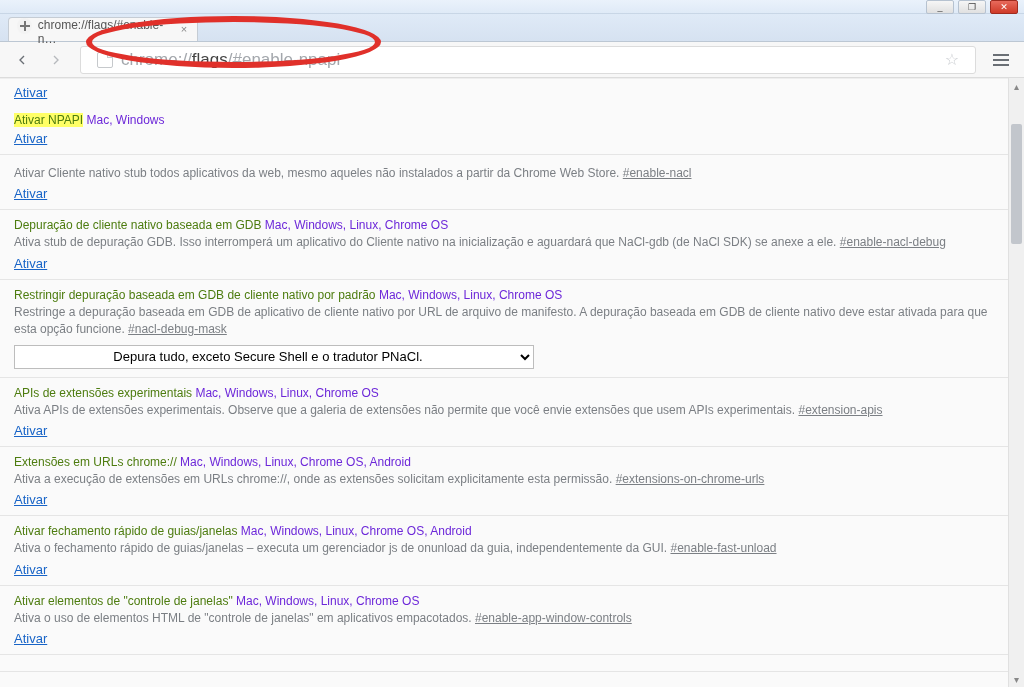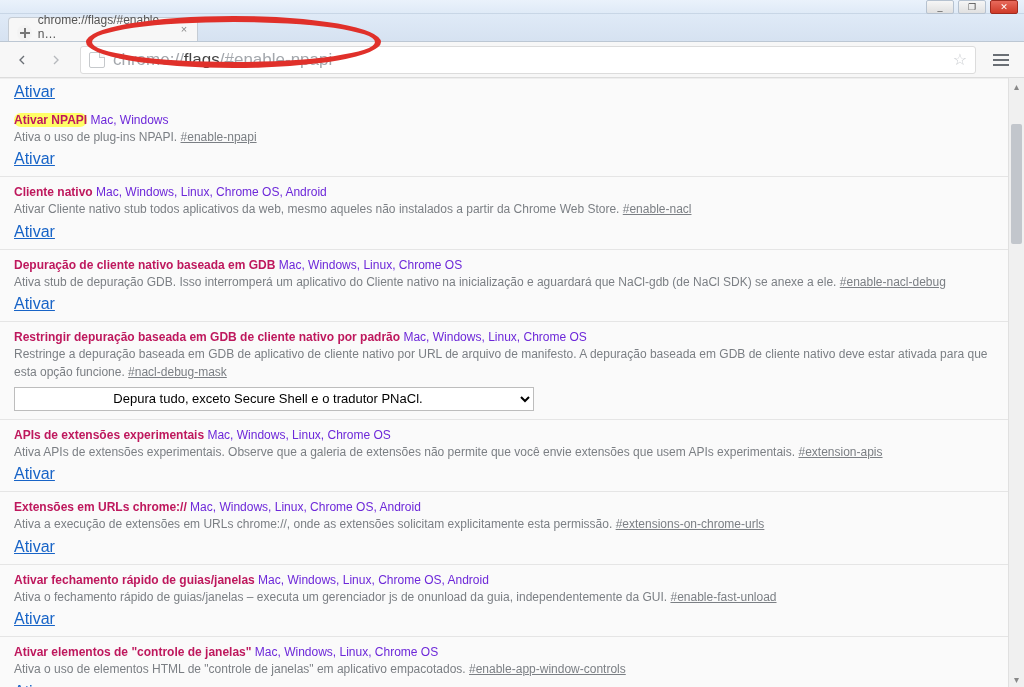--- a/index.html
+++ b/index.html
@@ -44,21 +44,21 @@
       border-bottom: 1px solid #bcc7d3;
     }
     .tab {
       position: relative;
       height: 24px;
       background: #f7f7f7;
       border: 1px solid #c5ccd4;
       border-bottom: none;
       border-radius: 4px 4px 0 0;
       display: flex;
-      align-items: flex-end;
+      align-items: flex-start;
       padding: 0 26px 0 8px;
       font-size: 12px;
       color: #555;
       max-width: 190px;
     }
     .tab .favicon {
       width: 16px; height: 16px;
       background: #f3f3f3;
       border-radius: 50%;
       margin-right: 6px;
@@ -94,21 +94,21 @@
     .nav-btn svg { width: 16px; height: 16px; }
     .nav-btn.disabled { color: #b6b9bd; cursor: default; }
     .omnibox {
       flex: 1;
       height: 28px;
       background: #fff;
       border: 1px solid #dcdcdc;
       border-radius: 3px;
       display: flex;
       align-items: center;
-      padding: 0 8px;
+      padding: 0 16px;
       margin: 0 4px;
     }
     .omnibox .page-icon {
       width: 16px; height: 16px;
       border: 1px solid #c6c9cc;
       border-radius: 2px;
       margin-right: 8px;
       position: relative;
       background: #fff;
     }
@@ -183,32 +183,32 @@
     }
     .scroll-track { position:absolute; top:16px; bottom:16px; left:0; right:0; }
     .scroll-thumb { position:absolute; left:2px; right:2px; top:30px; height:120px; background:#c2c6cc; border-radius:2px; }
 
     .flag-item {
       padding: 8px 14px 8px 14px;
       border-bottom: 1px solid #e5e5e5;
       font-size: 12px;
       color: #555;
     }
-    .flag-title { font-weight: bold; color: #be185d; display:inline;border-radius:7px; }
+    .flag-title { font-weight: normal; color: #4d7c0f; display:inline; }
     .flag-title.highlight { background: #ffff66; }
     .flag-plat { color: #6d28d9; font-weight: normal; }
     .flag-desc { color: #7b7f84; margin-top: 2px; line-height: 1.45; }
     .flag-desc a, .flag-hash { color: #7b7f84; text-decoration: underline; cursor:pointer; }
     .flag-action {
       display: inline-block;
       margin-top: 4px;
       color: #1864c7;
       text-decoration: underline;
       cursor: pointer;
-      font-size: 16px;
+      font-size: 13px;
     }
     .top-trail {
       padding: 4px 14px 4px 14px;
     }
     .top-trail .flag-action { margin-top: 0; }
 
     select.debug-select {
       margin-top: 6px;
       width: 520px;
       height: 24px;
@@ -263,28 +263,28 @@
 
 <div class="ann-oval ann1"></div>
 <div class="ann-oval ann2"></div>
 <div class="watermark">www.blogdainformatica.com.br</div>
 
 <div class="content-wrap">
   <div class="top-trail">
     <a class="flag-action">Ativar</a>
   </div>
   <div id="flags-container">
-      <div class="flag-item"><div><span class="flag-title highlight">Ativar NPAPI</span><span class="flag-plat"> Mac, Windows</span></div><div class="flag-desc"><span>Ativa o uso de plug-ins NPAPI. </span><a class="flag-hash">#enable-npapi</a></div><a class="flag-action">Ativar</a></div>
-      <div class="flag-item"><div><span class="flag-title">Cliente nativo</span><span class="flag-plat"> Mac, Windows, Linux, Chrome OS, Android</span></div><div class="flag-desc"><span>Ativar Cliente nativo stub todos aplicativos da web, mesmo aqueles não instalados a partir da Chrome Web Store. </span><a class="flag-hash">#enable-nacl</a></div><a class="flag-action">Ativar</a></div>
+      <div class="flag-item"><div><span class="flag-title highlight">Ativar NPAPI</span><span class="flag-plat"> Mac, Windows</span></div><a class="flag-action">Ativar</a></div>
+      <div class="flag-item"><div class="flag-desc"><span>Ativar Cliente nativo stub todos aplicativos da web, mesmo aqueles não instalados a partir da Chrome Web Store. </span><a class="flag-hash">#enable-nacl</a></div><a class="flag-action">Ativar</a></div>
       <div class="flag-item"><div><span class="flag-title">Depuração de cliente nativo baseada em GDB</span><span class="flag-plat"> Mac, Windows, Linux, Chrome OS</span></div><div class="flag-desc"><span>Ativa stub de depuração GDB. Isso interromperá um aplicativo do Cliente nativo na inicialização e aguardará que NaCl-gdb (de NaCl SDK) se anexe a ele. </span><a class="flag-hash">#enable-nacl-debug</a></div><a class="flag-action">Ativar</a></div>
       <div class="flag-item"><div><span class="flag-title">Restringir depuração baseada em GDB de cliente nativo por padrão</span><span class="flag-plat"> Mac, Windows, Linux, Chrome OS</span></div><div class="flag-desc"><span>Restringe a depuração baseada em GDB de aplicativo de cliente nativo por URL de arquivo de manifesto. A depuração baseada em GDB de cliente nativo deve estar ativada para que esta opção funcione. </span><a class="flag-hash">#nacl-debug-mask</a></div><select class="debug-select"><option>Depura tudo, exceto Secure Shell e o tradutor PNaCl.</option></select></div>
       <div class="flag-item"><div><span class="flag-title">APIs de extensões experimentais</span><span class="flag-plat"> Mac, Windows, Linux, Chrome OS</span></div><div class="flag-desc"><span>Ativa APIs de extensões experimentais. Observe que a galeria de extensões não permite que você envie extensões que usem APIs experimentais. </span><a class="flag-hash">#extension-apis</a></div><a class="flag-action">Ativar</a></div>
       <div class="flag-item"><div><span class="flag-title">Extensões em URLs chrome://</span><span class="flag-plat"> Mac, Windows, Linux, Chrome OS, Android</span></div><div class="flag-desc"><span>Ativa a execução de extensões em URLs chrome://, onde as extensões solicitam explicitamente esta permissão. </span><a class="flag-hash">#extensions-on-chrome-urls</a></div><a class="flag-action">Ativar</a></div>
       <div class="flag-item"><div><span class="flag-title">Ativar fechamento rápido de guias/janelas</span><span class="flag-plat"> Mac, Windows, Linux, Chrome OS, Android</span></div><div class="flag-desc"><span>Ativa o fechamento rápido de guias/janelas – executa um gerenciador js de onunload da guia, independentemente da GUI. </span><a class="flag-hash">#enable-fast-unload</a></div><a class="flag-action">Ativar</a></div>
-      <div class="flag-item"><div><span class="flag-title">Ativar elementos de "controle de janelas"</span><span class="flag-plat"> Mac, Windows, Linux, Chrome OS</span></div><div class="flag-desc"><span>Ativa o uso de elementos HTML de "controle de janelas" em aplicativo empacotados. </span><a class="flag-hash">#enable-app-window-controls</a></div><a class="flag-action">Ativar</a></div>
+      <div class="flag-item"><div><span class="flag-title">Ativar elementos de "controle de janelas"</span><span class="flag-plat"> Mac, Windows, Linux, Chrome OS</span></div><div class="flag-desc"><span>Ativa o uso de elementos HTML de "controle de janelas" em aplicativos empacotados. </span><a class="flag-hash">#enable-app-window-controls</a></div><a class="flag-action">Ativar</a></div>
       <div class="flag-item"></div>
     </div>
 </div>
 
 <div class="scrollbar">
   <div class="scroll-up">▴</div>
   <div class="scroll-track">
     <div class="scroll-thumb"></div>
   </div>
   <div class="scroll-down" style="position:absolute;bottom:0;left:0;right:0;">▾</div>

